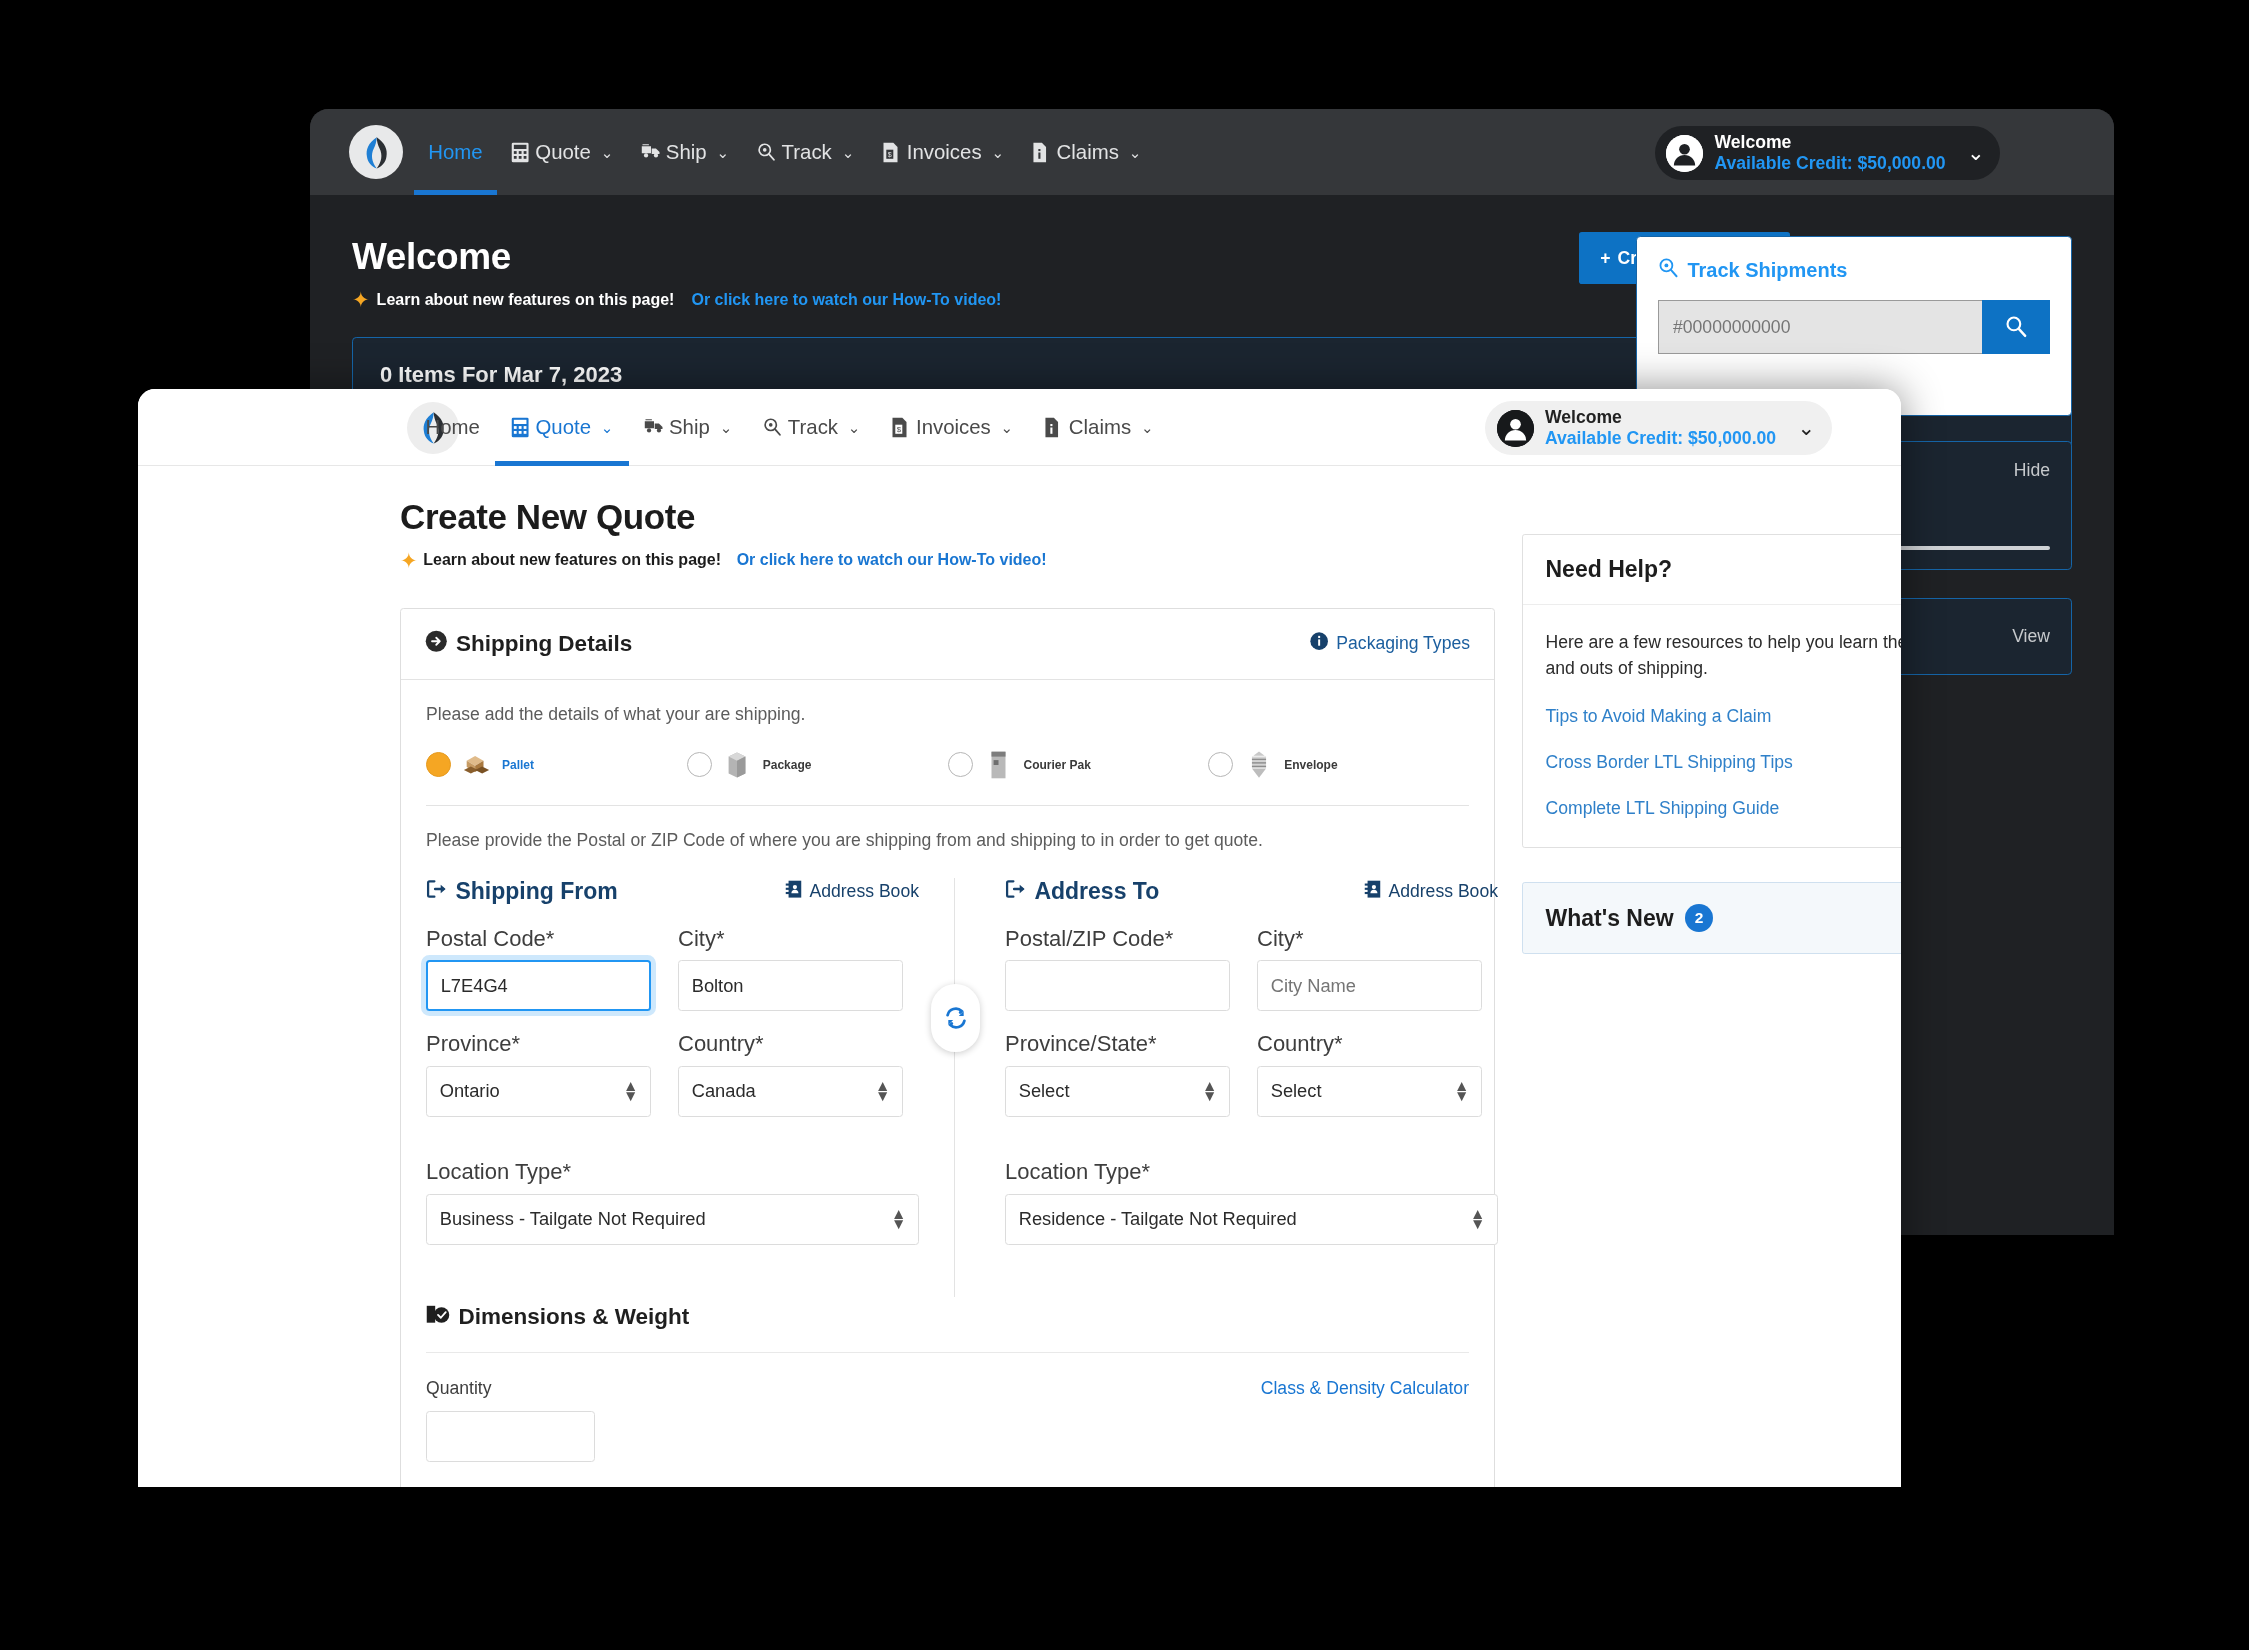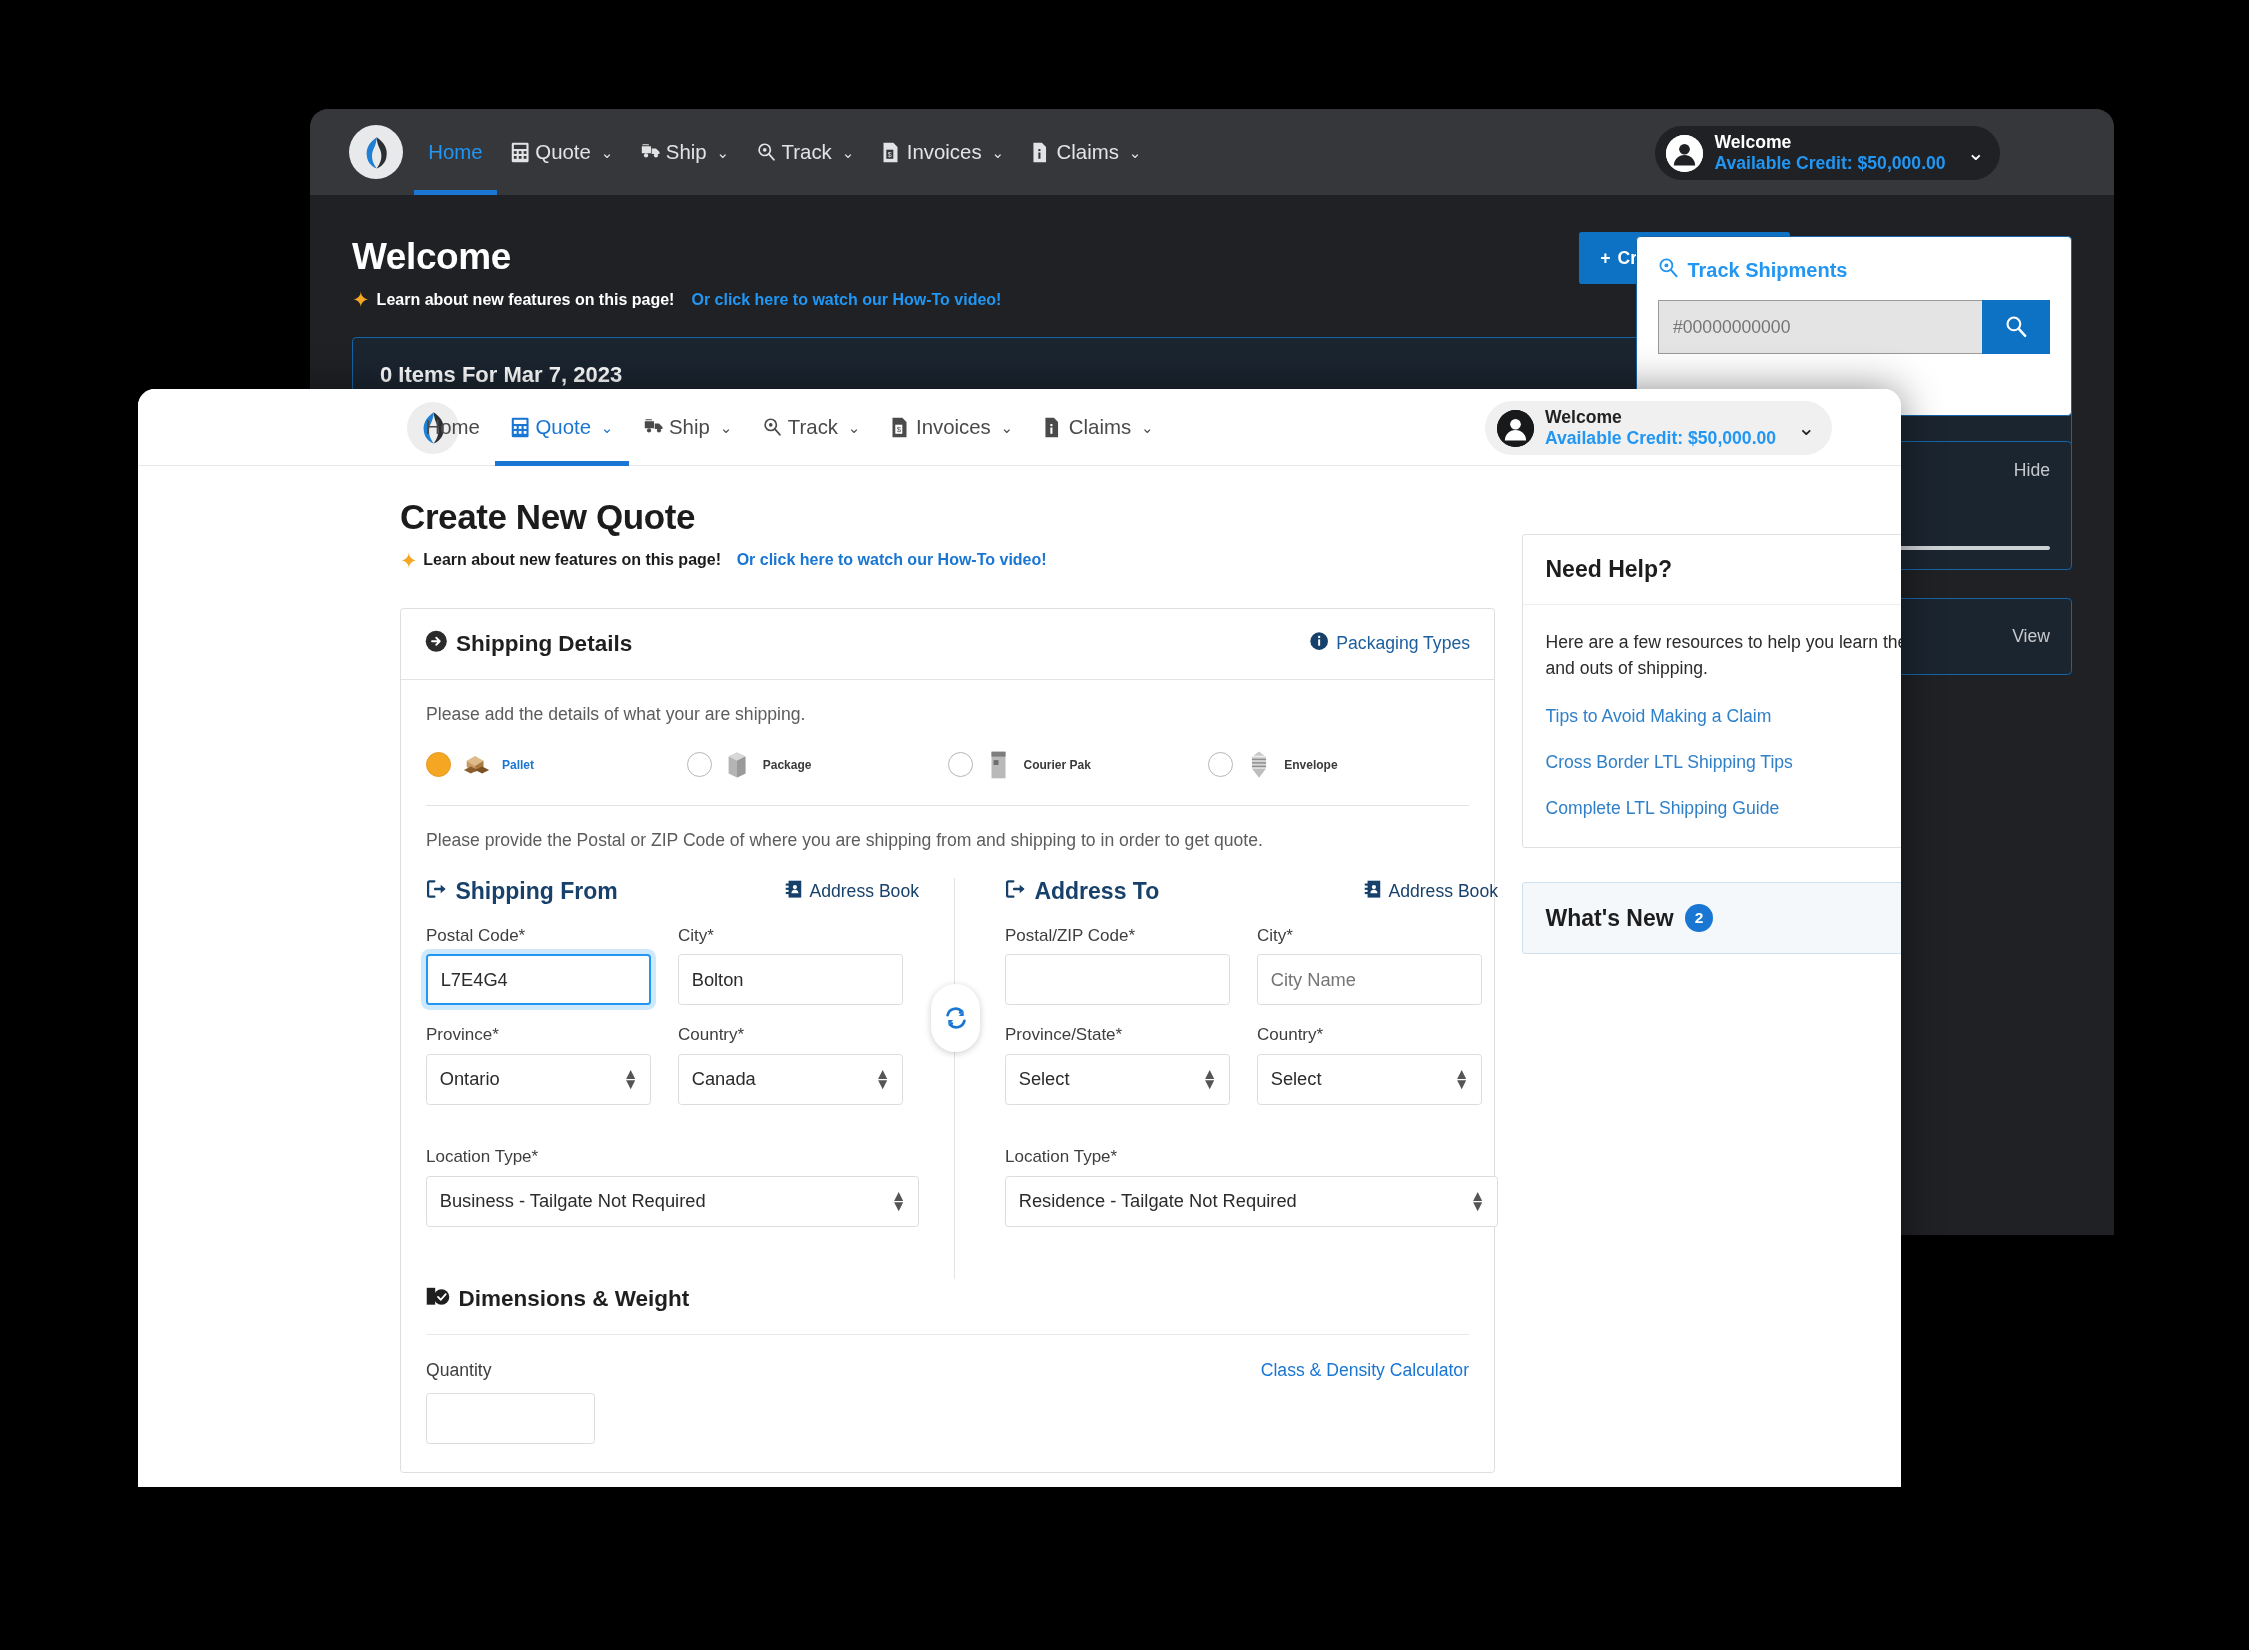--- a/index.html
+++ b/index.html
@@ -230,21 +230,21 @@
   }
   .addr-head {
     display:flex; align-items:center; justify-content:space-between;
     margin-bottom: 21px;
   }
   .addr-title { display:flex; align-items:flex-end; gap:8.4px; font-size:23px; font-weight:700; color:#17416b; }
   .addr-book { display:flex; align-items:center; gap:7px; font-size:17.6px; color:#17416b; }
 
   .fld-row { display:flex; gap: 27px; }
   .fld { margin-bottom: 20px; }
-  .fld-lbl { font-size:17px; color:#3e3e3e; margin-bottom: 8.4px; }
+  .fld-lbl { font-size:22px; color:#3e3e3e; margin-bottom: 8.4px; }
   .inp {
     width: 100%; height: 51px; border:0.7px solid #dcdcdc; border-radius:3.5px;
     background:#fff; font-size:18.3px; color:#2b2b2b; padding: 0 12.7px;
     font-family:"Liberation Sans", sans-serif;
   }
   .inp.focus {
     border:2.1px solid #2196f3; outline: 5.6px solid rgba(33,150,243,.22);
   }
   .inp.ph { color:#9a9a9a; }
   .sel-wrap { position:relative; }

